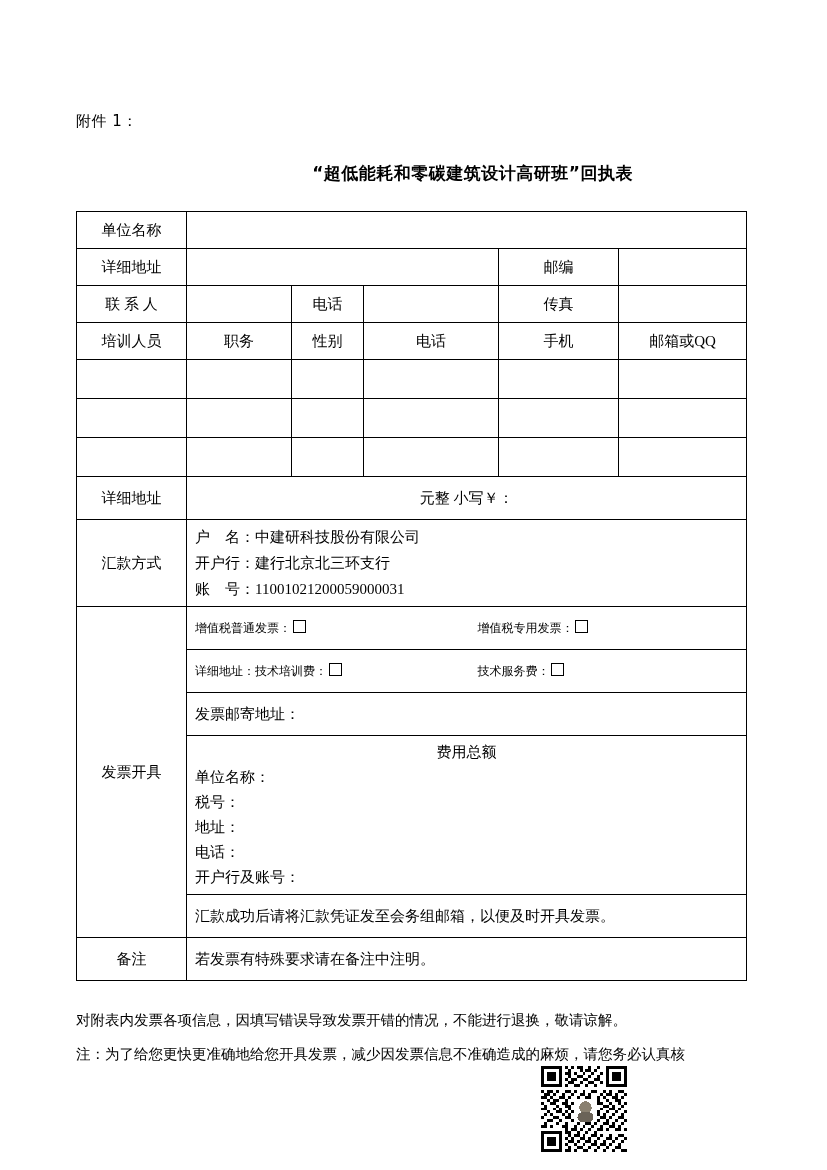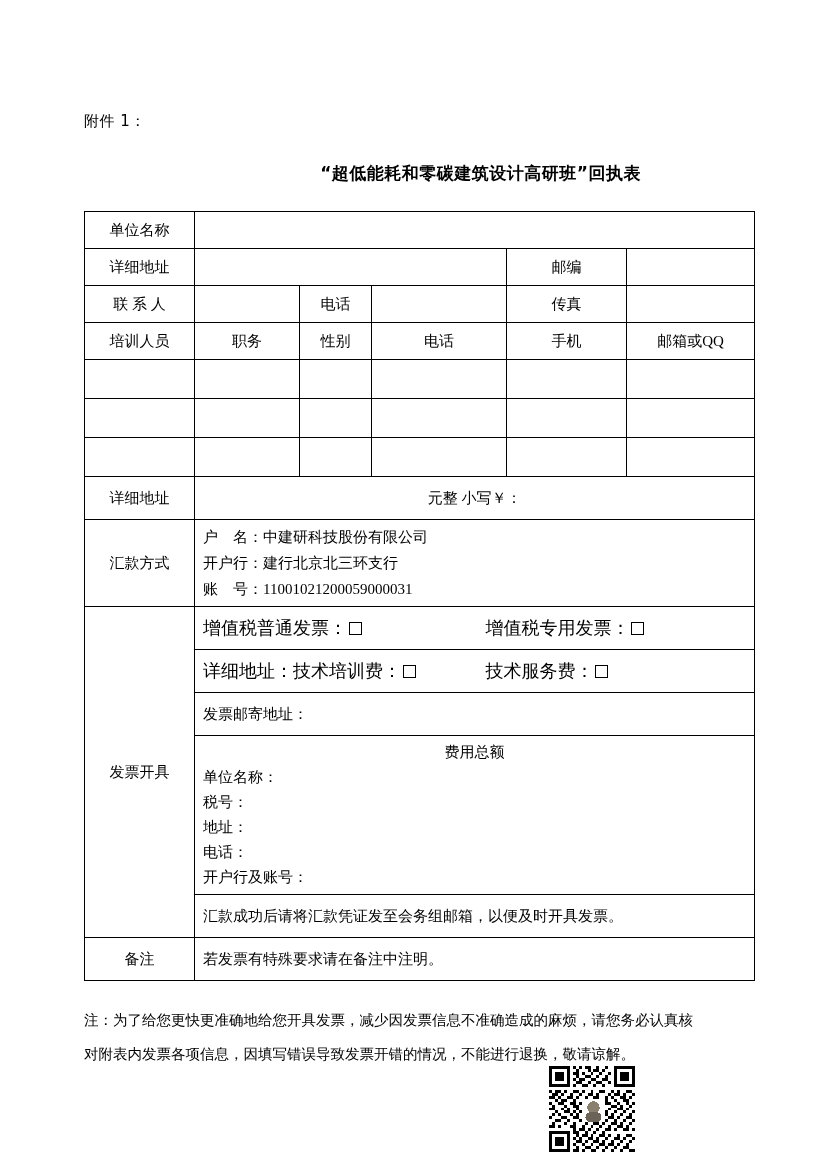--- a/index.html
+++ b/index.html
@@ -9,21 +9,21 @@
   }
   body {
     width: 827px;
     height: 1170px;
     position: relative;
     font-family: "DejaVu Sans", "Liberation Sans", sans-serif;
     color: #000000;
   }
   .page {
     position: absolute;
-    left: 16px; top: 0;
+    left: 8px; top: 0;
     width: 681px;
     height: 1170px;
     box-sizing: border-box;
     padding: 110px 56px 0 68px;
   }
   .attach-label {
     font-size: 15px;
     line-height: 22px;
     margin-bottom: 30px;
     letter-spacing: 0.5px;
@@ -62,21 +62,21 @@
   }
   .remit-cell {
     padding: 8px 12px;
     line-height: 26px;
     font-size: 15px;
   }
   .remit-line {
     white-space: pre;
   }
   .inv-line {
-    font-size: 18px;
+    font-size: 12px;
     line-height: 24px;
   }
   .chk {
     display: inline-block;
     width: 11px;
     height: 11px;
     border: 1px solid #000;
     vertical-align: -1px;
     margin-left: 2px;
   }
@@ -244,22 +244,22 @@
         
       </tr>
       <tr>
         <td class="lbl" style="height:34px">备注</td>
         <td colspan="5" class="inv-line">若发票有特殊要求请在备注中注明。</td>
       </tr>
     </tbody>
   </table>
 
   <div class="note">
+    <div>对附表内发票各项信息，因填写错误导致发票开错的情况，不能进行退换，敬请谅解。</div>
     <div>注：为了给您更快更准确地给您开具发票，减少因发票信息不准确造成的麻烦，请您务必认真核</div>
-    <div>对附表内发票各项信息，因填写错误导致发票开错的情况，不能进行退换，敬请谅解。</div>
   </div>
 
 
   <div class="qr">
     <svg viewBox="0 0 29 29" width="86" height="86" shape-rendering="crispEdges">
       <rect width="29" height="29" fill="#fff"></rect>
       <g fill="#000">
         <rect x="0" y="0" width="7" height="1"></rect>
           <rect x="0" y="6" width="7" height="1"></rect>
         <rect x="0" y="0" width="1" height="7"></rect>

